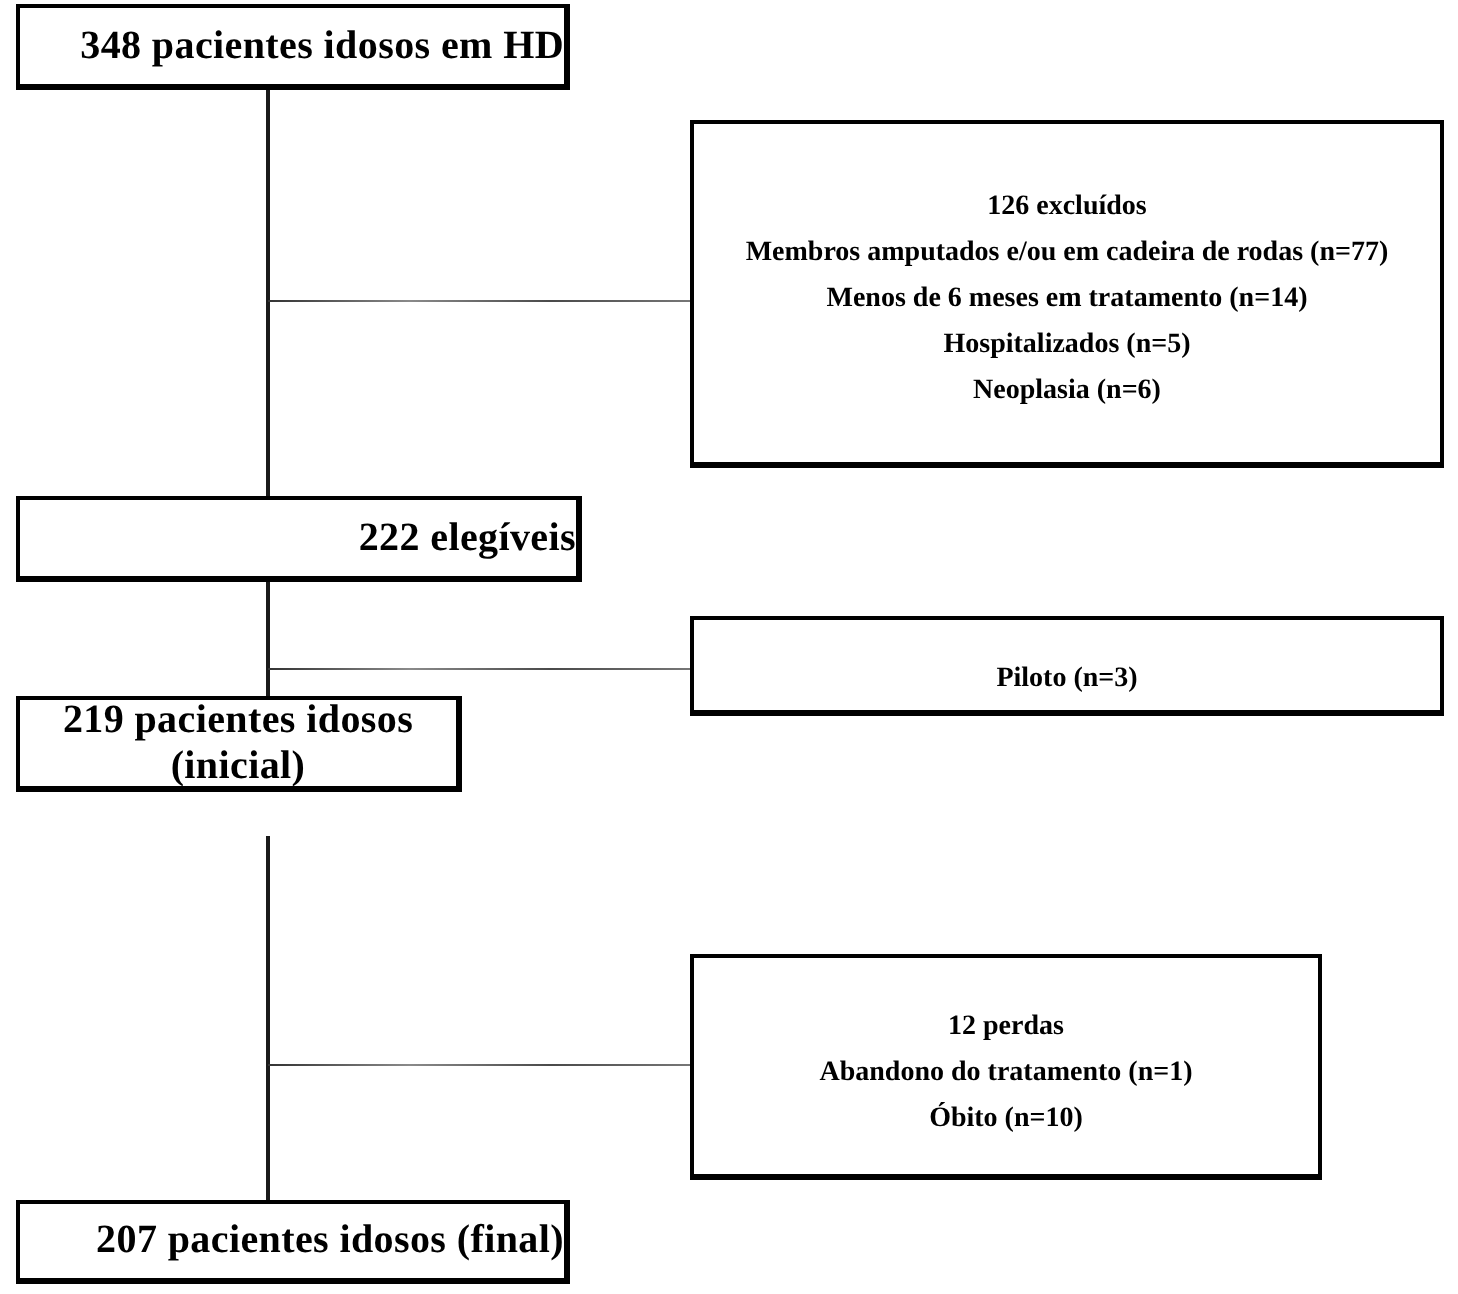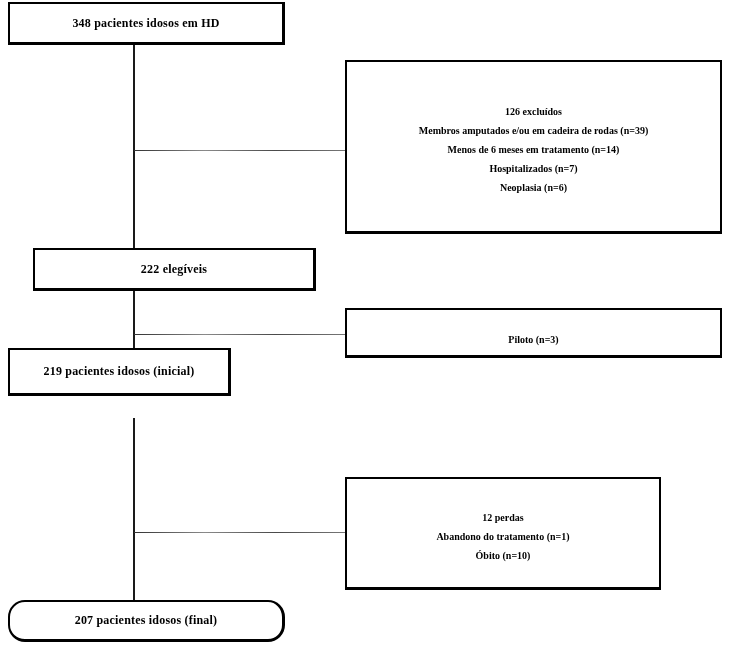--- a/index.html
+++ b/index.html
@@ -27,28 +27,29 @@
     align-items: center;
     justify-content: center;
     text-align: center;
     font-weight: bold;
     color: #000000;
   }
   .node.main {
     border-width: 2px;
     border-right-width: 3px;
     border-bottom-width: 3px;
-    font-size: 12px;
+    font-size: 20px;
     letter-spacing: 0.2px;
+    justify-content: flex-end;
   }
   .node.side {
     border-width: 2px;
     border-right-width: 2px;
     border-bottom-width: 3px;
-    font-size: 10px;
+    font-size: 14px;
     align-items: flex-end;
     justify-content: center;
     flex-direction: column;
   }
   .node.side .lines {
     width: 100%;
     text-align: center;
   }
   .node.side .line {
     display: block;
@@ -85,38 +86,38 @@
   <div class="vline" style="left:133px; top:290px; height:82px;"></div>
   <div class="hline faint" style="left:134px; top:334px; width:212px;"></div>
 
   <div class="vline" style="left:133px; top:418px; height:184px;"></div>
   <div class="hline faint" style="left:134px; top:532px; width:212px;"></div>
 
   <div class="node main" style="left:8px; top:2px; width:277px; height:43px;">
     <span>348 pacientes idosos em HD</span>
   </div>
 
-  <div class="node main" style="left:8px; top:248px; width:283px; height:43px;margin-left:25px;">
+  <div class="node main" style="left:8px; top:248px; width:283px; height:43px;">
     <span>222 elegíveis</span>
   </div>
 
   <div class="node main" style="left:8px; top:348px; width:223px; height:48px;">
     <span>219 pacientes idosos (inicial)</span>
   </div>
 
-  <div class="node main" style="left:8px; top:600px; width:277px; height:42px;border-radius:17px;">
+  <div class="node main" style="left:8px; top:600px; width:277px; height:42px;">
     <span>207 pacientes idosos (final)</span>
   </div>
 
   <div class="node side" style="left:345px; top:60px; width:377px; height:174px; padding-top:7px;">
     <div class="lines">
       <span class="line">126 excluídos</span>
-      <span class="line">Membros amputados e/ou em cadeira de rodas (n=39)</span>
+      <span class="line">Membros amputados e/ou em cadeira de rodas (n=77)</span>
       <span class="line">Menos de 6 meses em tratamento (n=14)</span>
-      <span class="line">Hospitalizados (n=7)</span>
+      <span class="line">Hospitalizados (n=5)</span>
       <span class="line">Neoplasia (n=6)</span>
     </div>
   </div>
 
   <div class="node side" style="left:345px; top:308px; width:377px; height:50px; padding-top:16px;">
     <div class="lines">
       <span class="line">Piloto (n=3)</span>
     </div>
   </div>
 

